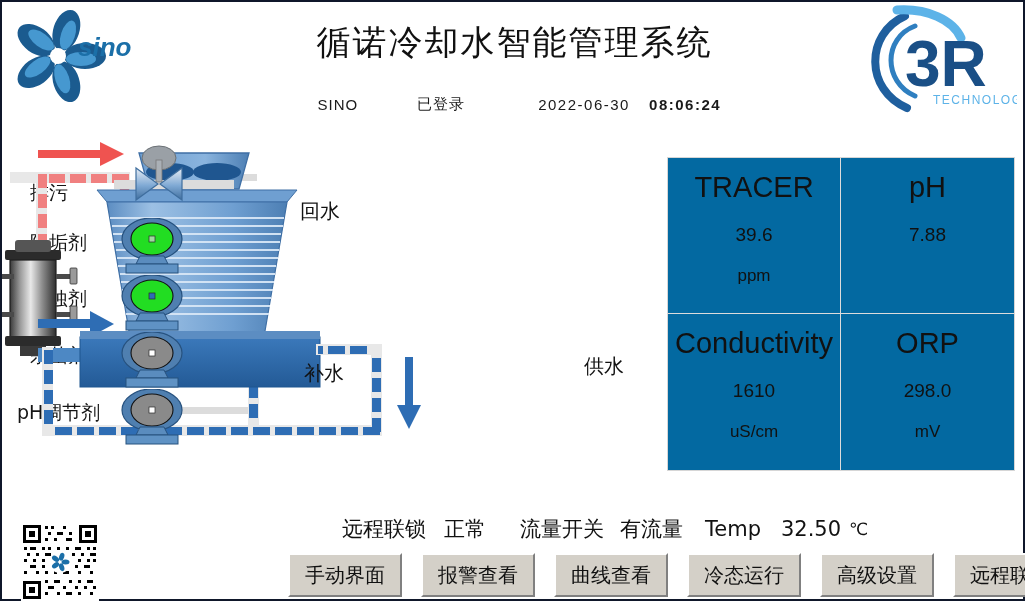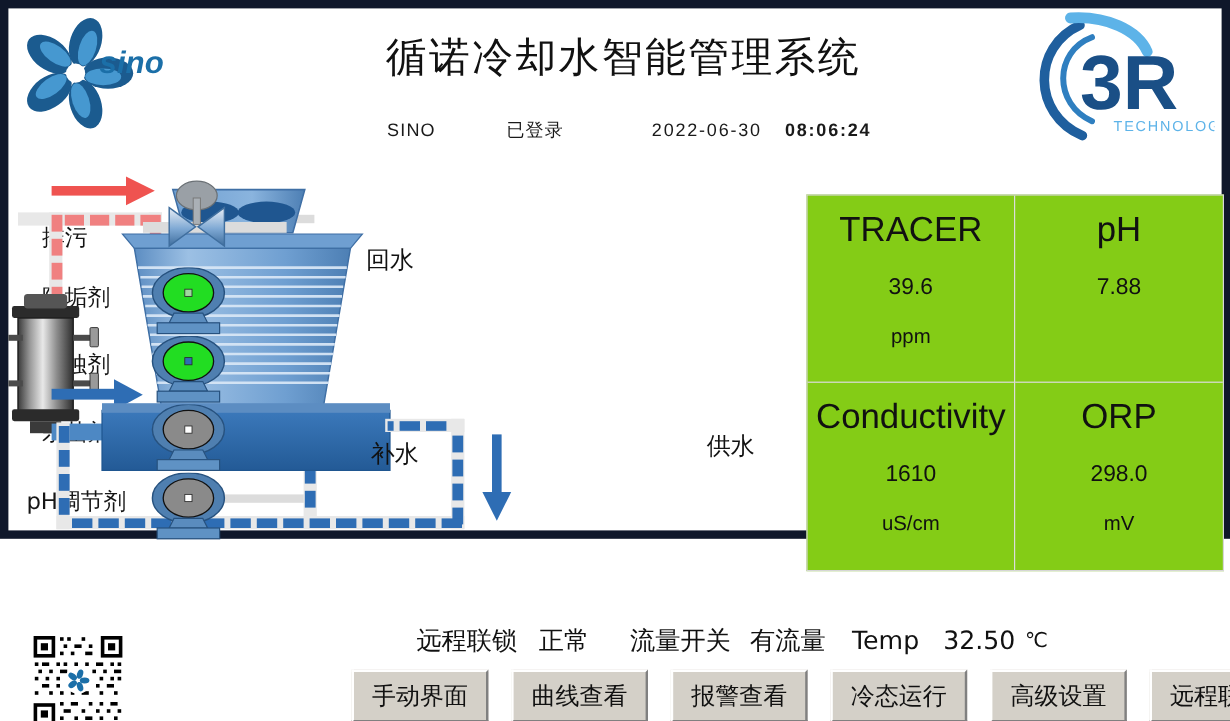--- a/index.html
+++ b/index.html
@@ -4,23 +4,23 @@
 <style>
   html,body{margin:0;padding:0;}
   body{
     width:1025px;height:601px;
     background:#ffffff;
     font-family:"Liberation Sans","DejaVu Sans",sans-serif;
     overflow:hidden;
     position:relative;
   }
   #app{
-    position:absolute;left:0;top:0;width:1025px;height:449px;
+    position:absolute;left:0;top:0;width:1025px;height:601px;
     background:#fff;
-    border:7px solid #0f172a;
+    border:2px solid #0f172a;
     box-sizing:border-box;
   }
 
   
   .logo-sino{position:absolute;left:8px;top:6px;width:150px;height:96px;}
   .logo-3r{position:absolute;right:6px;top:2px;width:160px;height:112px;}
 
   .title{
     position:absolute;left:0;top:18px;width:1025px;text-align:center;
     font-size:34px;letter-spacing:2px;color:#111;
@@ -58,21 +58,21 @@
   }
   .dl-return{left:298px;top:196px;}
   .dl-makeup{left:302px;top:358px;}
   .dl-supply{left:582px;top:351px;}
 
   
   .panel{
     position:absolute;left:665px;top:155px;width:348px;height:314px;
     border:1px solid #d6d6d6;box-sizing:border-box;
     display:grid;grid-template-columns:1fr 1fr;grid-template-rows:1fr 1fr;
-    background:#84cc16;
+    background:#0369a1;
   }
   .cell{
     border-right:1px solid #dcdcdc;border-bottom:1px solid #dcdcdc;
     box-sizing:border-box;
     display:flex;flex-direction:column;align-items:center;justify-content:flex-start;
     padding-top:14px;
   }
   .cell:nth-child(2),.cell:nth-child(4){border-right:none;}
   .cell:nth-child(3),.cell:nth-child(4){border-bottom:none;}
   .cell .m-name{font-size:29px;color:#111;line-height:1.1;}
@@ -436,22 +436,22 @@
     <span class="st-gap-a">正常</span>
     <span class="st-gap-b">流量开关</span>
     <span class="st-gap-c">有流量</span>
     <span class="st-gap-d">Temp</span>
     <span class="st-gap-e">32.50</span>
     <span class="st-gap-f">℃</span>
   </div>
 
   <div class="btnbar">
     <div class="btn">手动界面</div>
+    <div class="btn">报警查看</div>
     <div class="btn">曲线查看</div>
-    <div class="btn">报警查看</div>
     <div class="btn">冷态运行</div>
     <div class="btn">高级设置</div>
     <div class="btn">远程联锁</div>
   </div>
 
   <svg class="qr" viewBox="0 0 78 78">
     <rect x="0" y="0" width="78" height="78" fill="#ffffff"></rect>
     <g fill="#000">
       <rect x="2" y="2" width="18" height="18"></rect>
         <rect x="5" y="5" width="12" height="12" fill="#fff"></rect>

